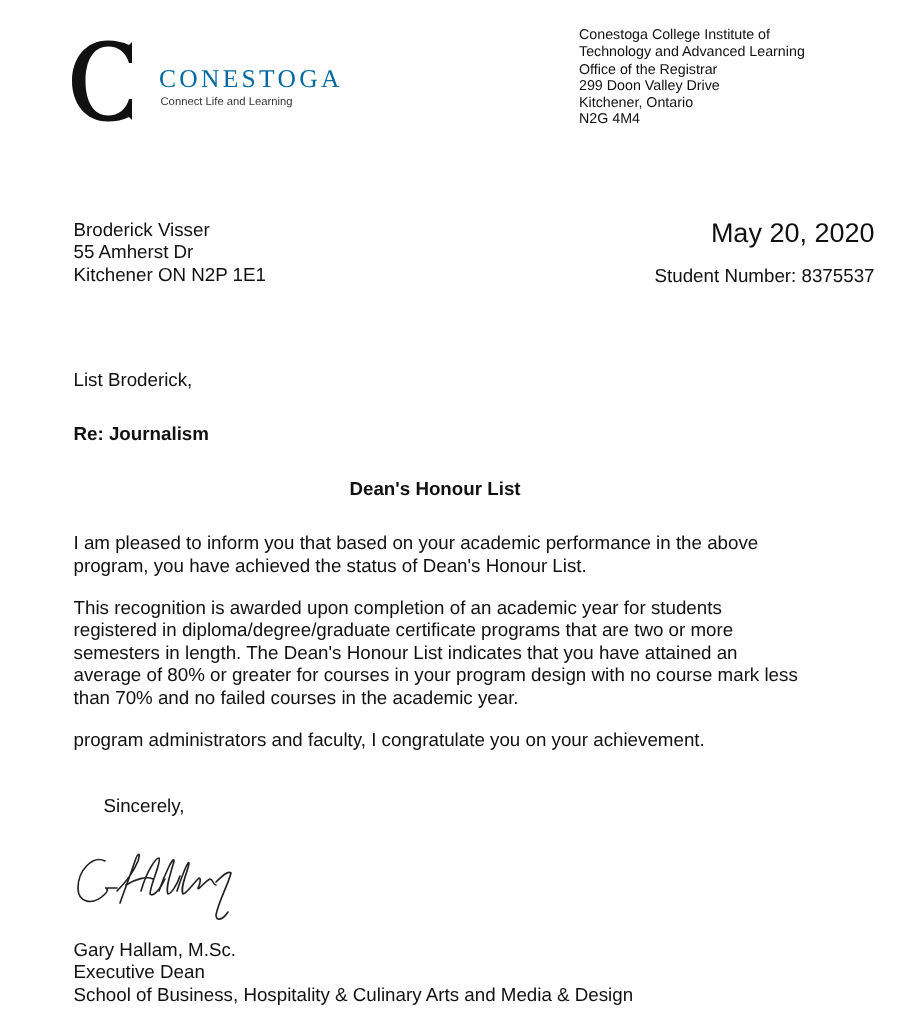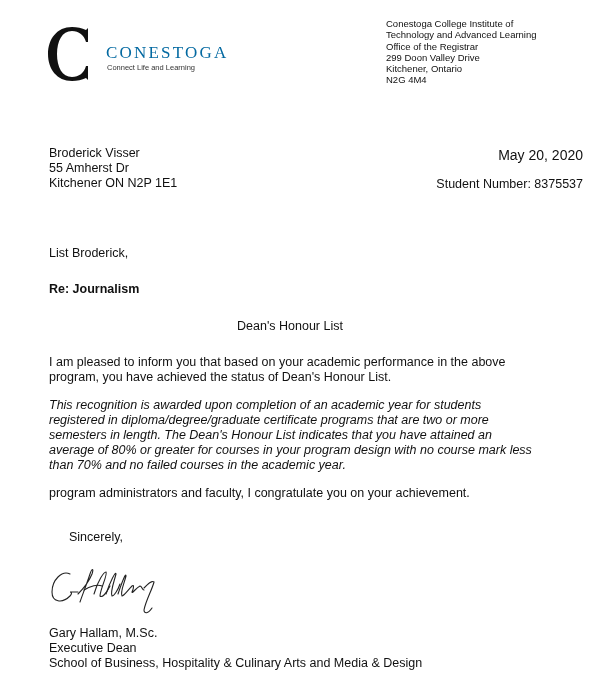--- a/index.html
+++ b/index.html
@@ -20,37 +20,37 @@
     }
     .inst-addr {
       left: 386px; top: 18px; font-size: 9.5px; line-height: 11.3px; color: #111;
     }
     .inst-addr div { white-space: nowrap; }
     .recipient {
       left: 49px; top: 146px; font-size: 12.5px; line-height: 15px;
     }
     .recipient div { white-space: nowrap; }
     .date {
-      right: 23px; top: 148px; font-size: 14px; line-height: 15px; text-align: right;
+      right: 23px; top: 148px; font-size: 18px; line-height: 15px; text-align: right;
     }
     .student-num {
       right: 23px; top: 177px; font-size: 12.5px; line-height: 15px; text-align: right; white-space: nowrap;
     }
     .greeting { left: 49px; top: 246px; font-size: 12.5px; line-height: 15px; }
     .re { left: 49px; top: 282px; font-size: 12.5px; line-height: 15px; font-weight: bold; }
     .heading {
       left: 0; width: 580px; top: 319px; font-size: 12.5px; line-height: 15px;
-      font-weight: normal; text-align: center;
+      font-weight: bold; text-align: center;
     }
     .para {
       left: 49px; width: 520px; font-size: 12.5px; line-height: 15px;
     }
     .para div { white-space: nowrap; }
     .p1 { top: 355px; }
-    .p2 { top: 398px; font-style: italic; }
+    .p2 { top: 398px; }
     .p3 { top: 486px; }
     .closing { left: 49px; top: 530px; font-size: 12.5px; line-height: 15px; margin-left: 20px; }
     .signature { left: 48px; top: 560px; width: 120px; height: 56px; }
     .signer {
       left: 49px; top: 626px; font-size: 12.5px; line-height: 15px;
     }
     .signer div { white-space: nowrap; }
   </style>
 </head>
 <body>

